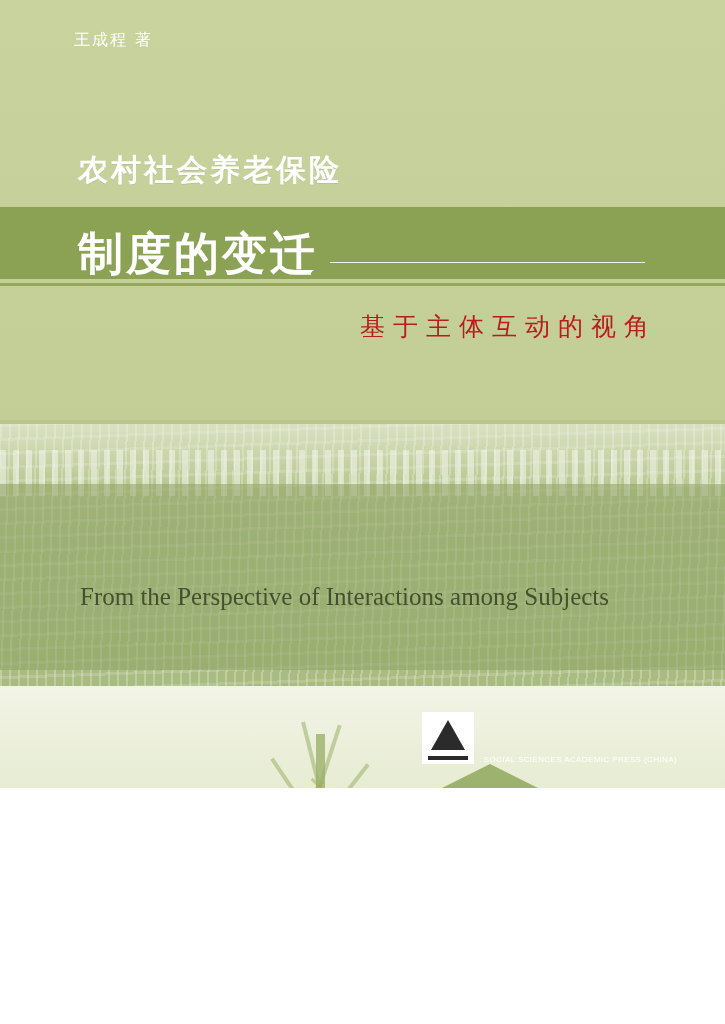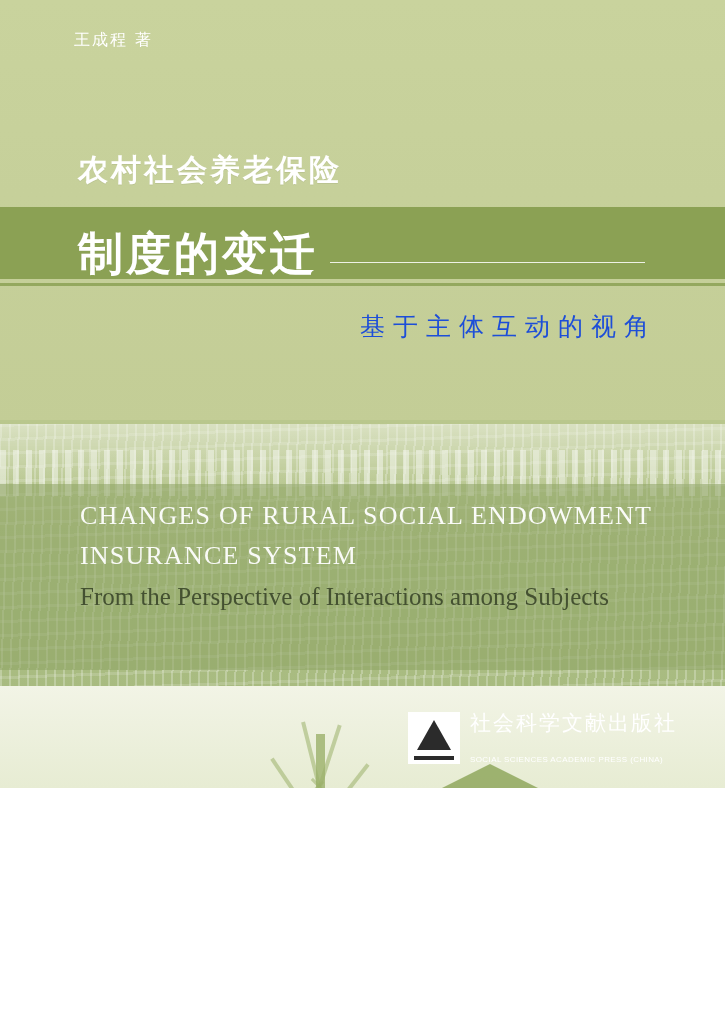--- a/index.html
+++ b/index.html
@@ -136,21 +136,21 @@
   }
   .title-rule {
     position: absolute;
     left: 330px; top: 262px;
     width: 315px; height: 1px;
     background: rgba(255,255,255,0.85);
   }
   .subtitle-cn {
     position: absolute;
     right: 68px; top: 310px;
-    color: #1d4ed8;
+    color: #b91c1c;
     font-size: 25px;
     letter-spacing: 8px;
     font-family: "DejaVu Sans", sans-serif;
   }
   .eng-title {
     position: absolute;
     left: 80px; top: 496px;
     width: 600px;
     color: #ffffff;
     font-size: 26px;
@@ -258,28 +258,26 @@
   <div class="title-band-line"></div>
 
   <div class="author">王成程  著</div>
 
   <div class="title-line1">农村社会养老保险</div>
   <div class="title-line2">制度的变迁</div>
   <div class="title-rule"></div>
 
   <div class="subtitle-cn">基于主体互动的视角</div>
 
-  <div class="eng-title">CHANGES OF RURAL SOCIAL ENDOWMENT INSURANCE SYSTEM</div>
   <div class="eng-sub">From the Perspective of Interactions among Subjects</div>
 
   <div class="publisher">
     <div class="pub-mark">
       <div class="a"></div>
       <div class="bar"></div>
       <div class="base"></div>
     </div>
     <div class="pub-text">
-      <span class="pub-cn">社会科学文献出版社</span>
       <span class="pub-en">SOCIAL SCIENCES ACADEMIC PRESS (CHINA)</span>
     </div>
   </div>
 
 </div>
 
 </body></html>

